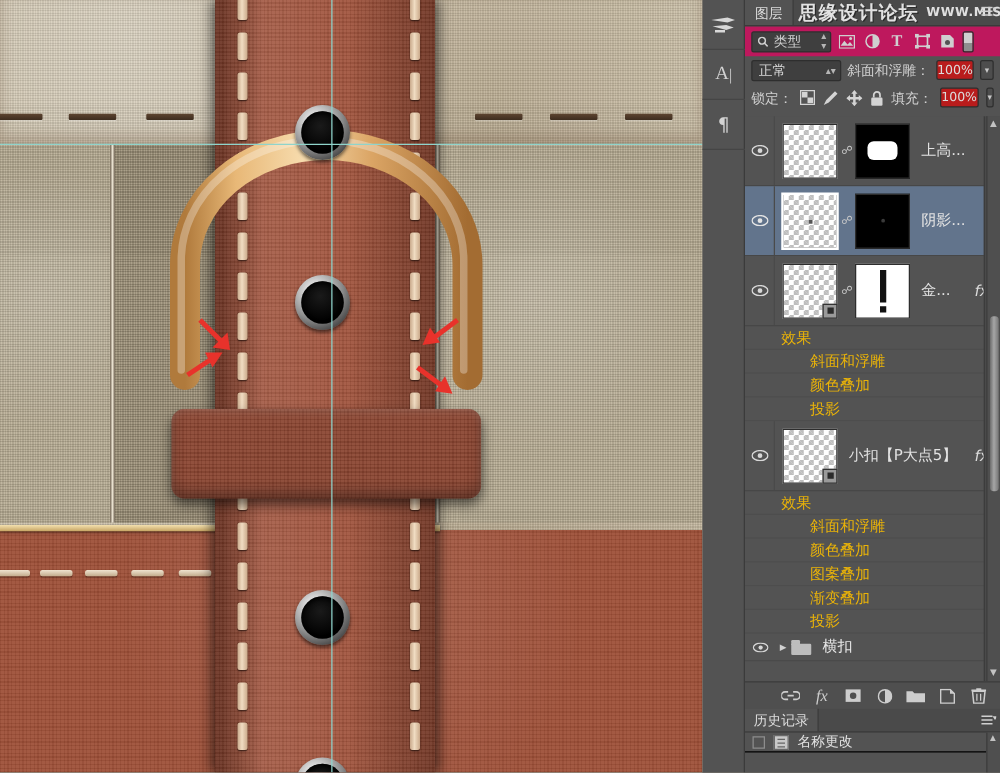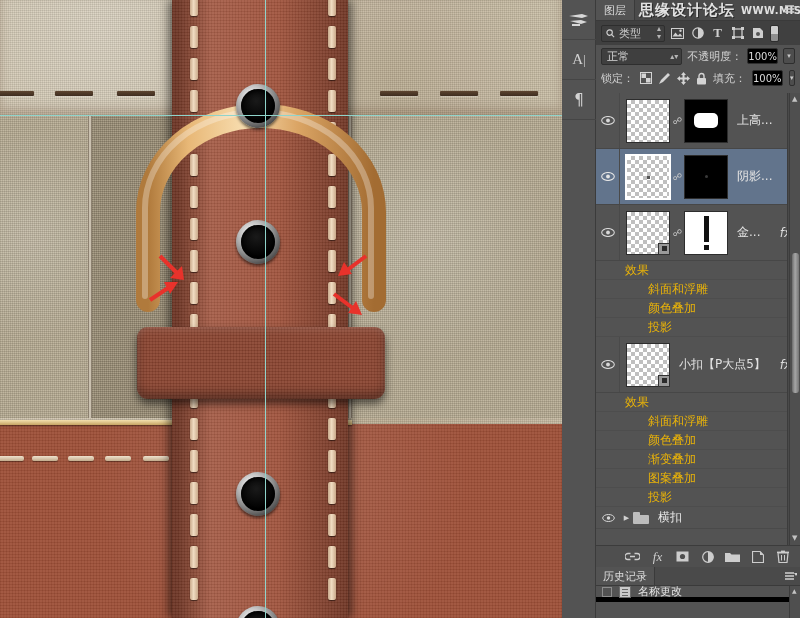--- a/index.html
+++ b/index.html
@@ -104,38 +104,38 @@
     font-size:11px; color:#dcdcdc; border-right:1px solid #3a3a3a;}
   .watermark { flex:1; display:flex; align-items:center; gap:6px; padding-left:4px;
     overflow:hidden; }
   .wm-cn { font-size:15px; font-weight:bold; color:#e2e2e2;
     text-shadow:1px 1px 0 #2a2a2a; letter-spacing:1px; white-space:nowrap;}
   .wm-en { font-size:10px; font-weight:bold; color:#e0e0e0; letter-spacing:.5px;
     white-space:nowrap; }
   .panel-menu { position:absolute; right:3px; top:5px; width:12px; height:10px; }
 
   .row { display:flex; align-items:center; padding:0 5px; }
-  .filter-row { height:24px; background:#404040; gap:5px; }
+  .filter-row { height:24px; background:#be185d; gap:5px; }
   .sel-type {
     display:flex; align-items:center; gap:4px; height:17px; padding:0 3px 0 4px;
     background:#3f3f3f; border:1px solid #2e2e2e; border-radius:2px; min-width:64px;
     color:#cfcfcf; font-size:11px;
   }
   .sel-type .caret-ud { margin-left:auto; font-size:8px; line-height:8px; color:#b5b5b5; }
   .ficon { width:15px; height:16px; display:flex; align-items:center; justify-content:center;
     color:#d0d0d0; font-size:12px; }
   .toggle-pill { width:9px; height:17px; border-radius:2px;
     background:linear-gradient(180deg,#cfcfcf 55%,#8e8e8e 55%); border:1px solid #2e2e2e;}
 
   .blend-row { height:22px; gap:5px; }
   .blend-sel { display:flex; align-items:center; height:17px; padding:0 3px 0 5px; width:88px;
     background:#3f3f3f; border:1px solid #2e2e2e; border-radius:2px; color:#d7d7d7; font-size:11px;}
   .blend-sel .caret-ud { margin-left:auto; font-size:8px; color:#b5b5b5; }
   .lbl { color:#d2d2d2; font-size:11px; white-space:nowrap; }
-  .numfield { width:32px; height:16px; background:#000000; border:1px solid #2e2e2e;
+  .numfield { width:32px; height:16px; background:#b91c1c; border:1px solid #2e2e2e;
     border-radius:2px; color:#dcdcdc; font-size:10px; display:flex; align-items:center;
     justify-content:center; }
   .dd-btn { width:13px; height:16px; background:#4d4d4d; border:1px solid #2e2e2e;
     border-radius:2px; display:flex; align-items:center; justify-content:center;
     font-size:7px; color:#c8c8c8;}
   .lock-row { height:22px; gap:6px; }
   .lockicon { width:13px; height:14px; display:flex; align-items:center; justify-content:center;
     color:#d4d4d4; font-size:11px;}
 
   
@@ -201,21 +201,21 @@
   .lbtn { width:15px; height:15px; display:flex; align-items:center; justify-content:center;
     color:#cdcdcd; font-size:12px; }
 
   #history-panel { position:absolute; left:0; top:567px; width:204px; height:51px;
     background:#535353; }
   .hist-tabbar { height:19px; background:#4a4a4a; display:flex; align-items:stretch;
     position:relative; border-bottom:1px solid #3a3a3a;}
   .hist-tab { background:#535353; padding:0 7px; display:flex; align-items:center;
     font-size:11px; color:#dcdcdc; border-right:1px solid #3a3a3a;font-family:Liberation Serif, serif; }
   .hrow { display:flex; align-items:center; height:16px; padding-left:6px; gap:7px;
-    border-bottom:5px solid #000000;}
+    border-bottom:1px solid #000000;}
   .hchk { width:10px; height:10px; border:1px solid #8d8d8d; background:#535353; }
   .hico { width:12px; height:12px; background:#c9c9c9; border:1px solid #6a6a6a;
     position:relative; }
   .hico::before { content:""; position:absolute; left:2px; top:2px; right:2px; height:1px;
     background:#666; box-shadow:0 3px 0 #666, 0 6px 0 #666; }
   .hname { font-size:11px; color:#e2e2e2; }
 </style>
 </head>
 <body>
 
@@ -411,21 +411,21 @@
           </svg>
       </div>
       <div class="toggle-pill"></div>
     </div>
 
     <div class="row blend-row">
       <div class="blend-sel">
         <span>正常</span>
         <span class="caret-ud">▴▾</span>
       </div>
-      <span class="lbl">不透明度：</span>
+      <span class="lbl">斜面和浮雕：</span>
       <div class="numfield">100%</div>
       <div class="dd-btn">▾</div>
     </div>
 
     <div class="row lock-row">
       <span class="lbl">锁定：</span>
       <div class="lockicon">
         <svg width="12" height="12" viewBox="0 0 12 12">
             <rect x=".5" y=".5" width="11" height="11" fill="none" stroke="#d4d4d4"></rect>
             <rect x="1.5" y="1.5" width="4.5" height="4.5" fill="#d4d4d4"></rect>
@@ -598,30 +598,30 @@
         </div>
         <div class="fx-label">颜色叠加</div>
       </div>
       <div class="fxrow">
         <div class="fx-eye indent2">
           <svg width="11" height="7" viewBox="0 0 11 7">
               <ellipse cx="5.5" cy="3.5" rx="5" ry="3" fill="none" stroke="#cfcfcf"></ellipse>
               <circle cx="5.5" cy="3.5" r="1.4" fill="#cfcfcf"></circle>
             </svg>
         </div>
+        <div class="fx-label">图案叠加</div>
+      </div>
+      <div class="fxrow">
+        <div class="fx-eye indent2">
+          <svg width="11" height="7" viewBox="0 0 11 7">
+              <ellipse cx="5.5" cy="3.5" rx="5" ry="3" fill="none" stroke="#cfcfcf"></ellipse>
+              <circle cx="5.5" cy="3.5" r="1.4" fill="#cfcfcf"></circle>
+            </svg>
+        </div>
         <div class="fx-label">渐变叠加</div>
-      </div>
-      <div class="fxrow">
-        <div class="fx-eye indent2">
-          <svg width="11" height="7" viewBox="0 0 11 7">
-              <ellipse cx="5.5" cy="3.5" rx="5" ry="3" fill="none" stroke="#cfcfcf"></ellipse>
-              <circle cx="5.5" cy="3.5" r="1.4" fill="#cfcfcf"></circle>
-            </svg>
-        </div>
-        <div class="fx-label">图案叠加</div>
       </div>
       <div class="fxrow">
         <div class="fx-eye indent2">
           <svg width="11" height="7" viewBox="0 0 11 7">
               <ellipse cx="5.5" cy="3.5" rx="5" ry="3" fill="none" stroke="#cfcfcf"></ellipse>
               <circle cx="5.5" cy="3.5" r="1.4" fill="#cfcfcf"></circle>
             </svg>
         </div>
         <div class="fx-label">投影</div>
       </div>

